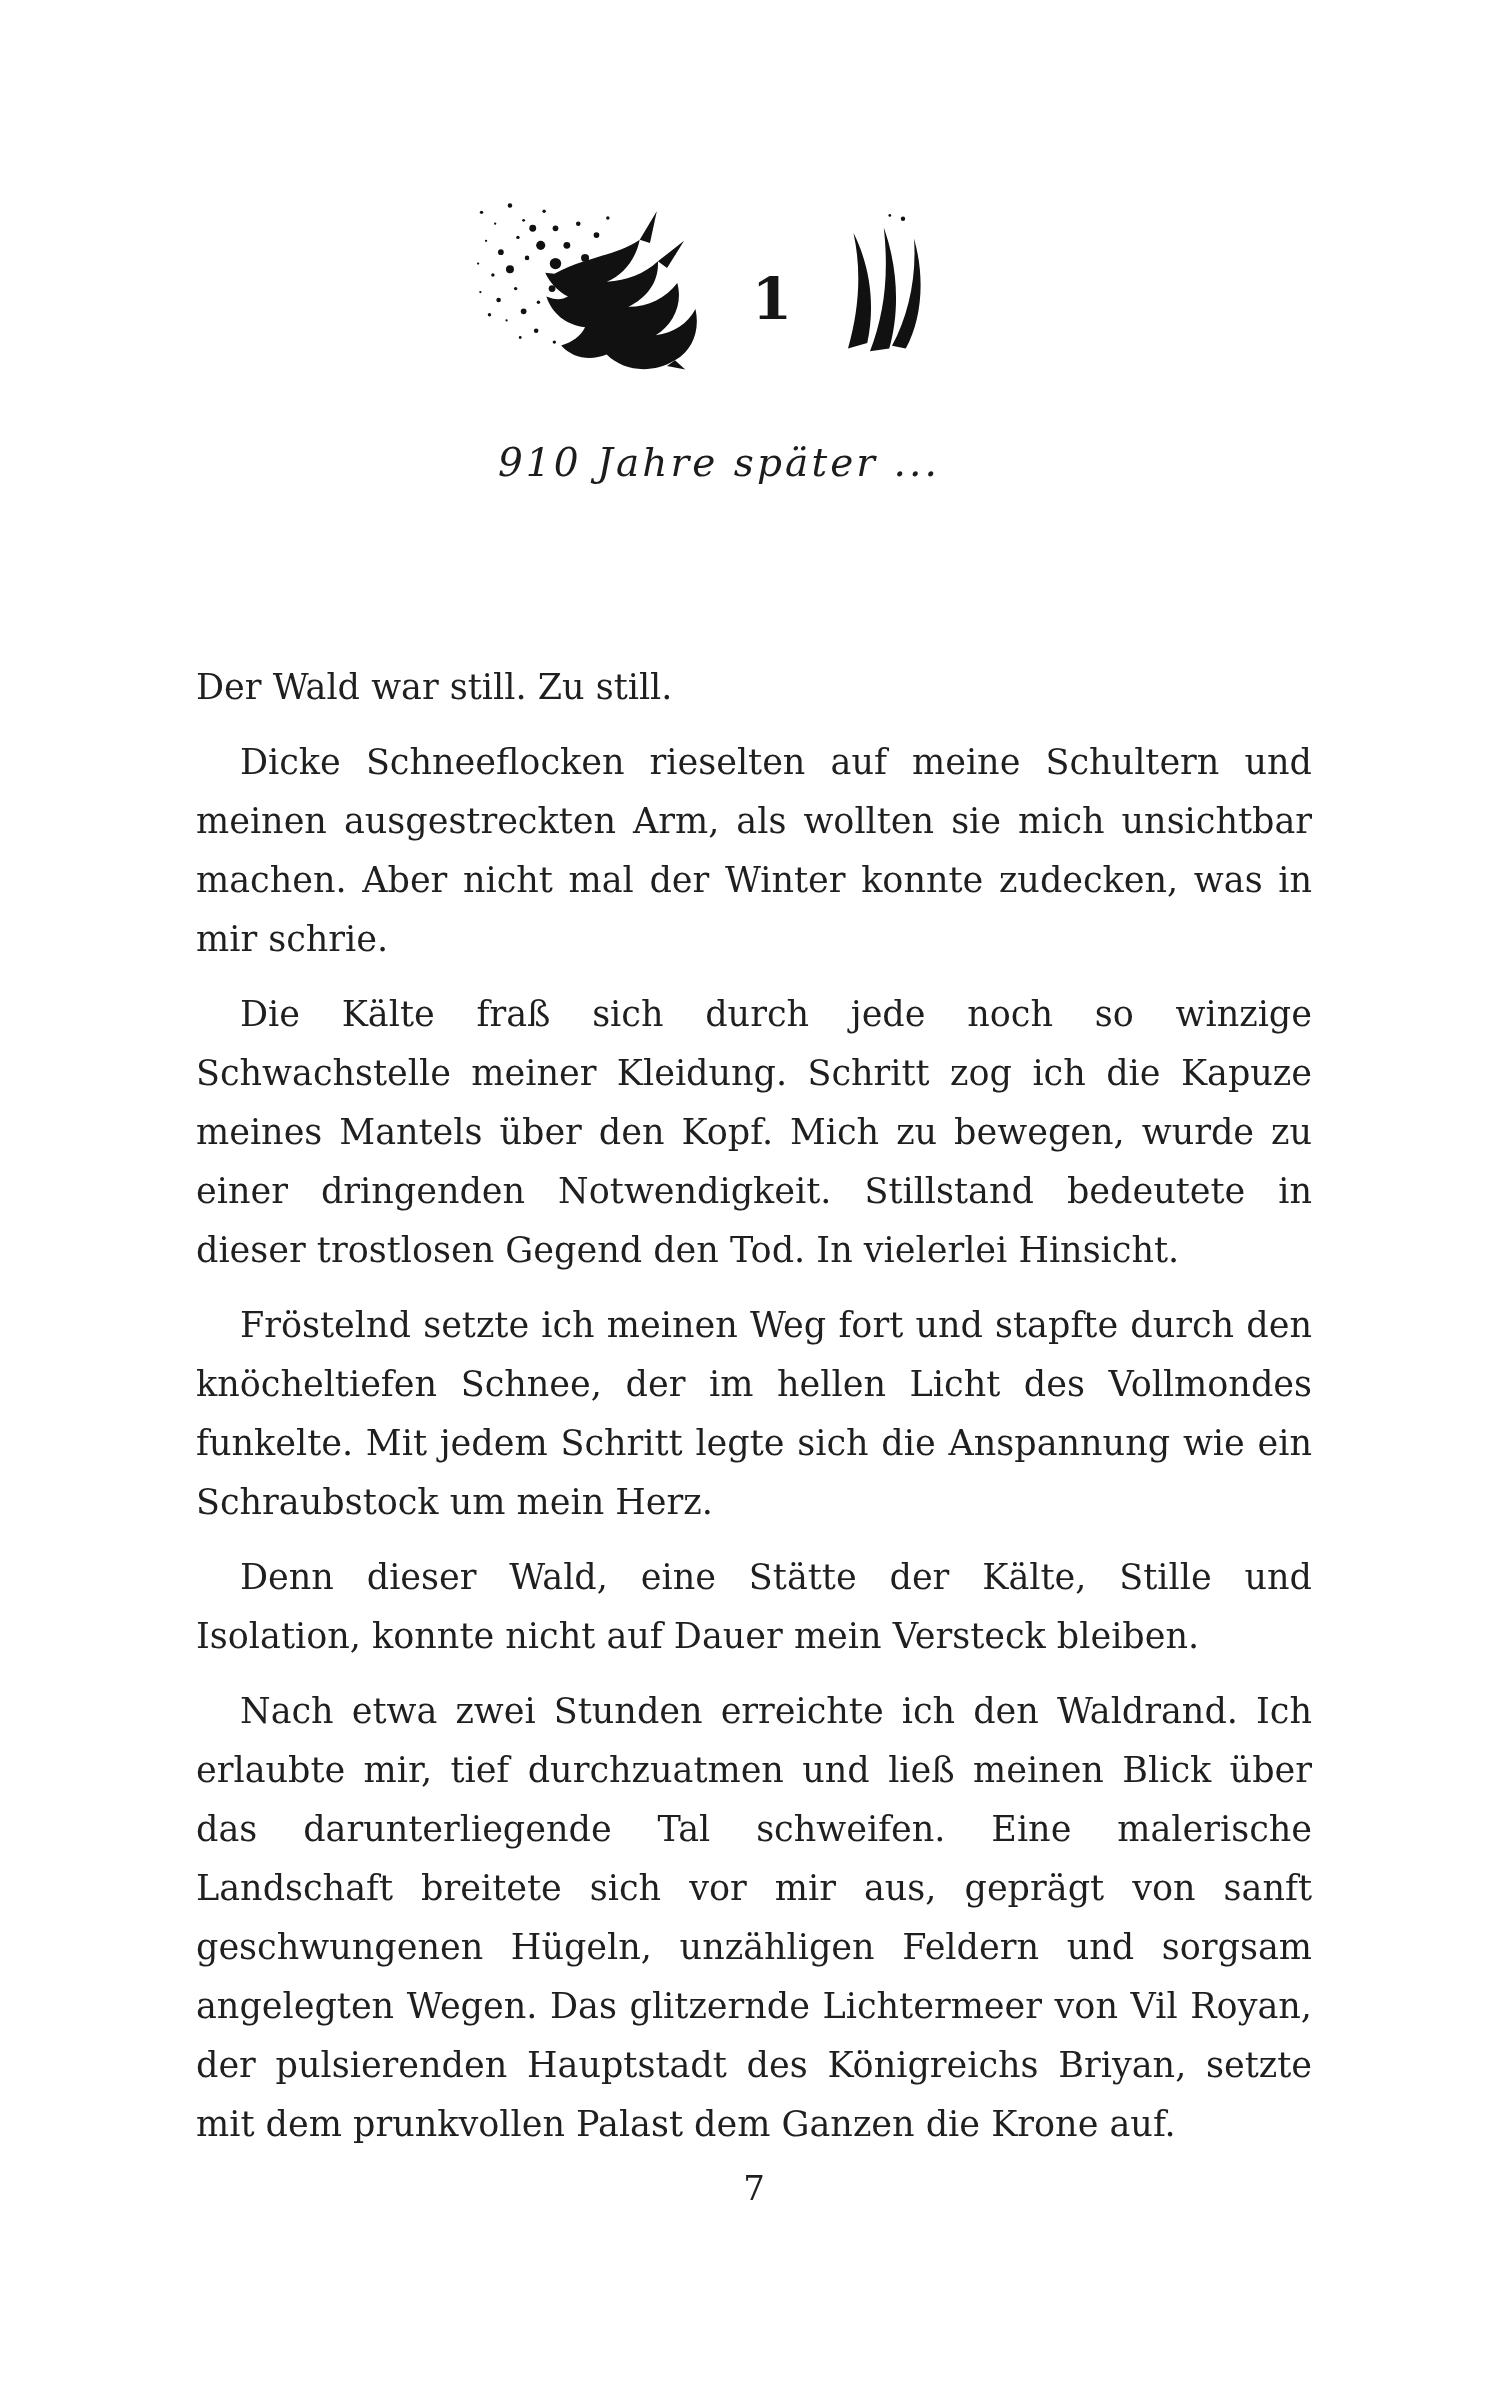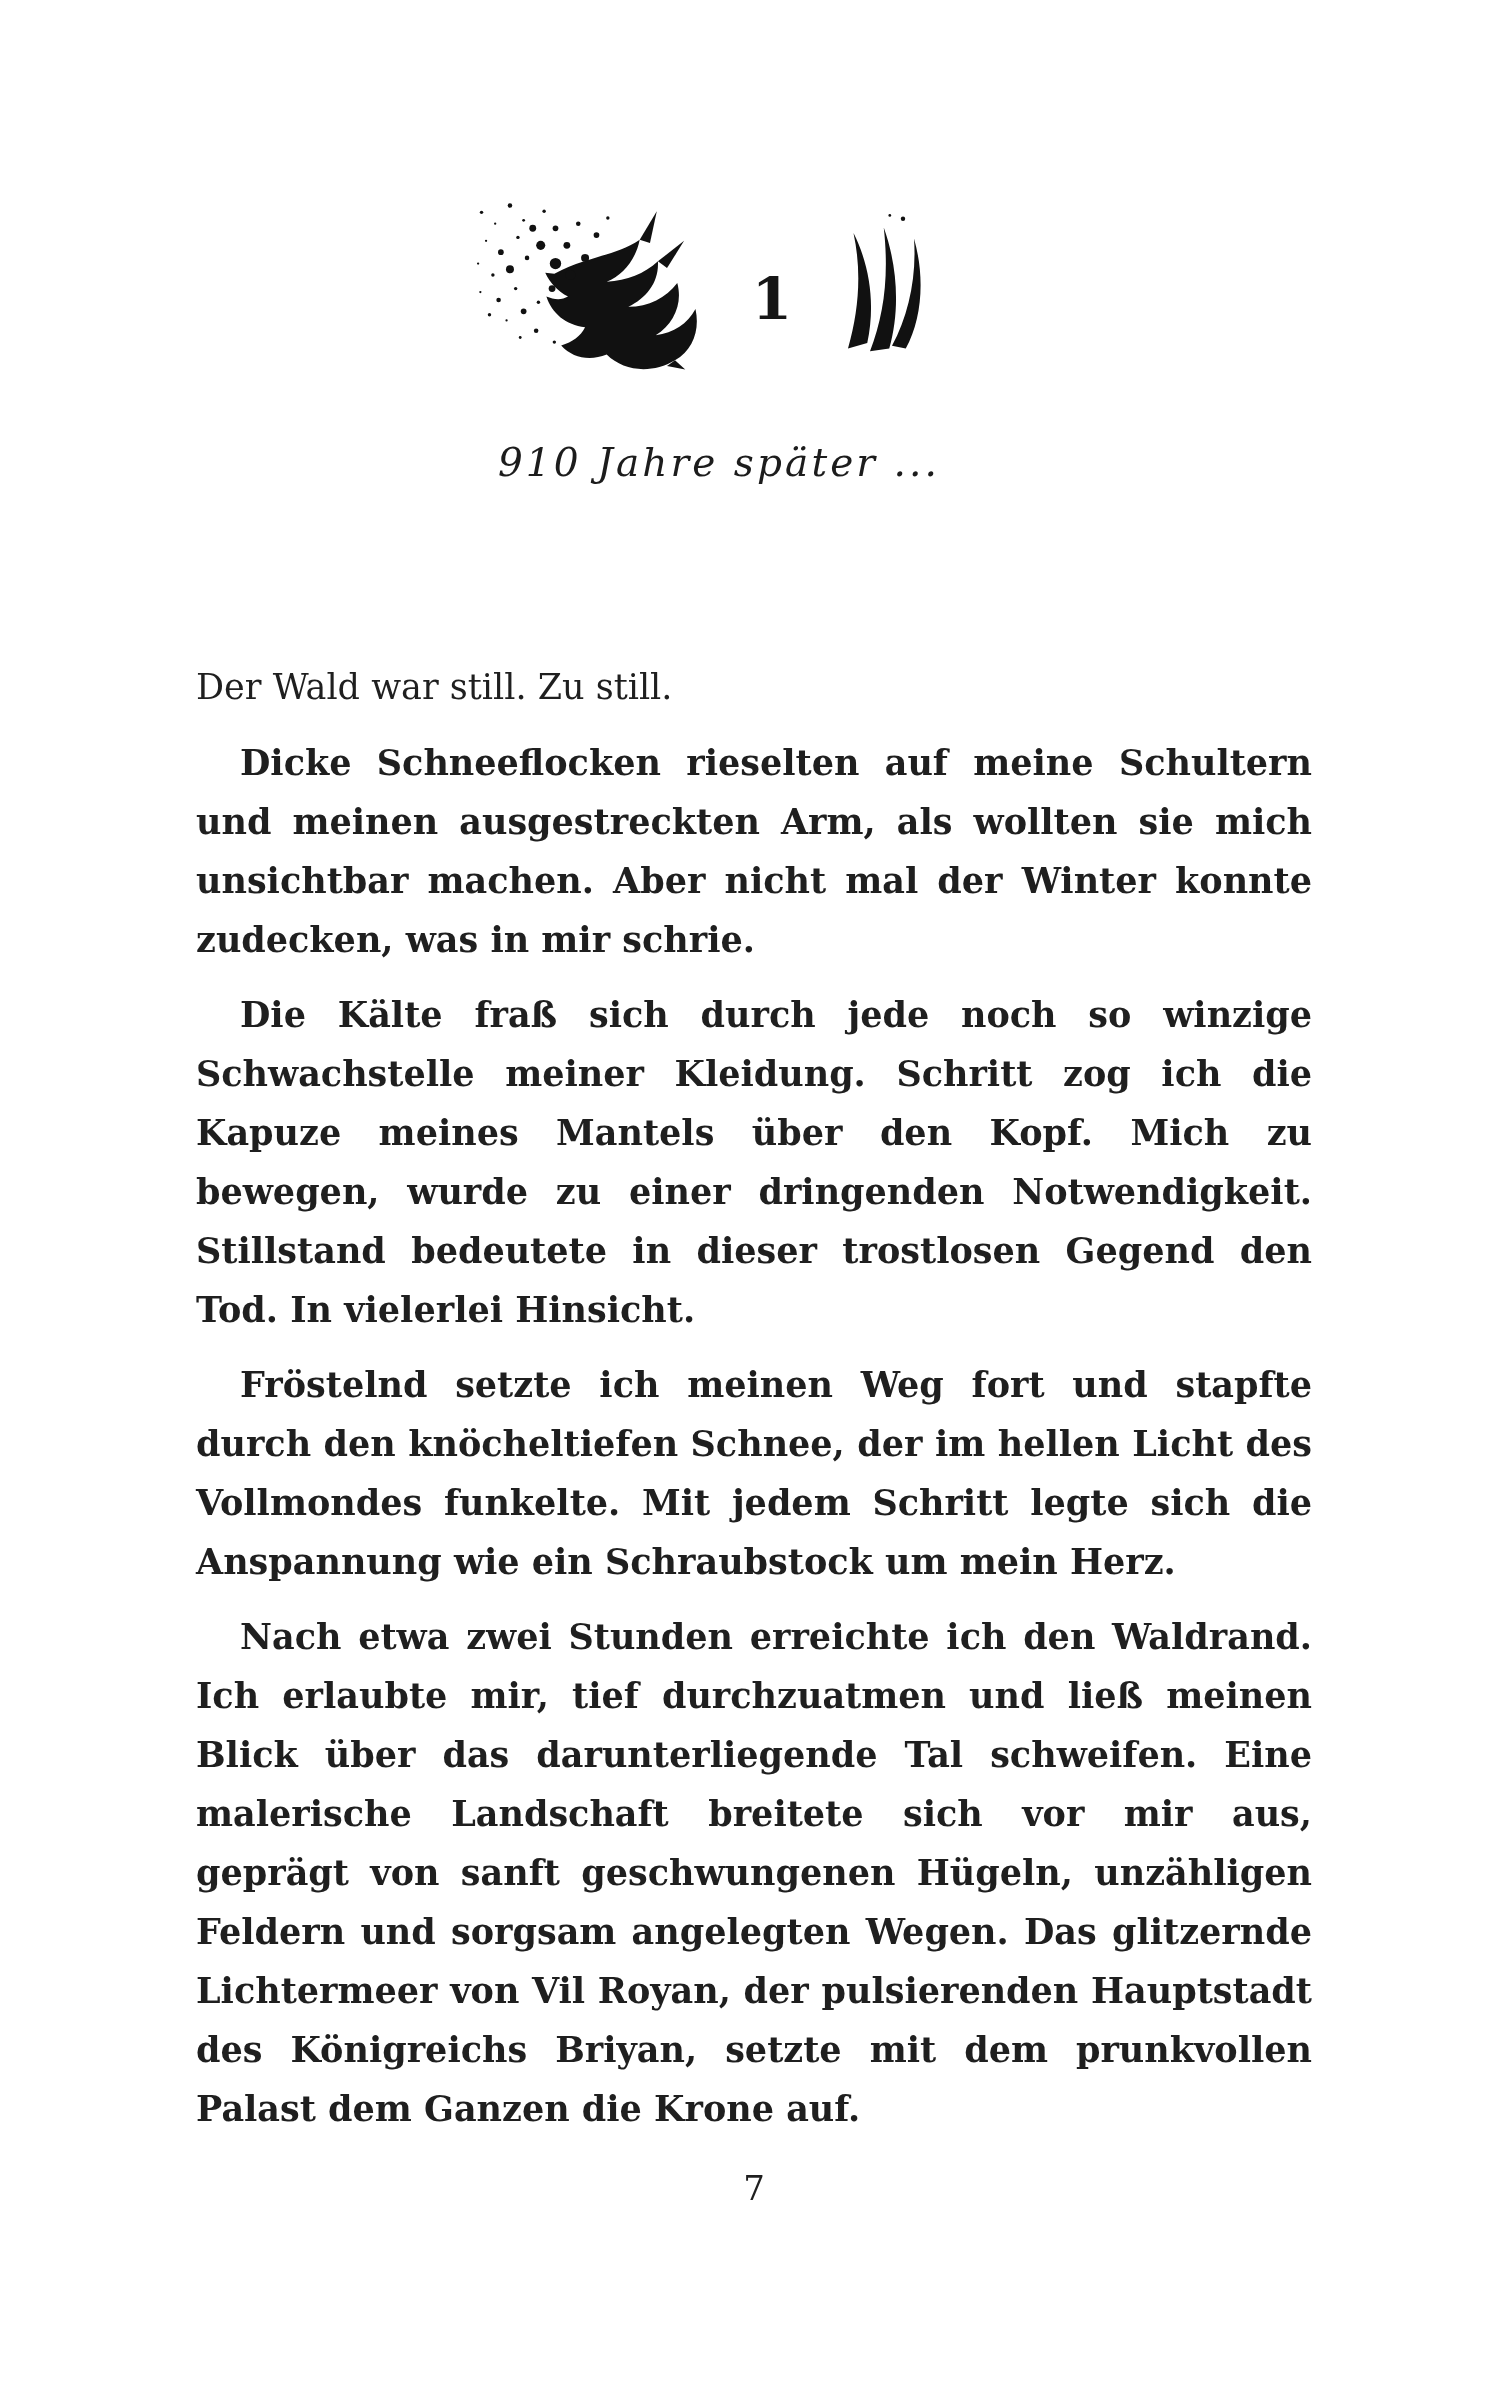--- a/index.html
+++ b/index.html
@@ -63,21 +63,20 @@
     line-height: 59px;
     text-align: justify;
     color: #1f1f1f;
   }
   .body-text .para {
     margin: 16px;
     padding: 0;
   }
   .body-text .para.indent {
     text-indent: 44px;
-    font-weight: bold;
   }
 
   
   .page-number {
     position: absolute;
     top: 2168px;
     left: 0;
     right: 0;
     text-align: center;
     font-size: 34px;
@@ -155,19 +154,20 @@
     </span>
   </div>
 
   <div class="chapter-subtitle">910 Jahre später ...</div>
 
   <div class="body-text">
       <p class="para">Der Wald war still. Zu still.</p>
       <p class="para indent">Dicke Schneeflocken rieselten auf meine Schultern und meinen ausgestreckten Arm, als wollten sie mich unsichtbar machen. Aber nicht mal der Winter konnte zudecken, was in mir schrie.</p>
       <p class="para indent">Die Kälte fraß sich durch jede noch so winzige Schwachstelle meiner Kleidung. Schritt zog ich die Kapuze meines Mantels über den Kopf. Mich zu bewegen, wurde zu einer dringenden Notwendigkeit. Stillstand bedeutete in dieser trostlosen Gegend den Tod. In vielerlei Hinsicht.</p>
       <p class="para indent">Fröstelnd setzte ich meinen Weg fort und stapfte durch den knöcheltiefen Schnee, der im hellen Licht des Vollmondes funkelte. Mit jedem Schritt legte sich die Anspannung wie ein Schraubstock um mein Herz.</p>
+      <p class="para indent">Denn dieser Wald, eine Stätte der Kälte, Stille und Isolation, konnte nicht auf Dauer mein Versteck bleiben.</p>
       <p class="para indent">Nach etwa zwei Stunden erreichte ich den Waldrand. Ich erlaubte mir, tief durchzuatmen und ließ meinen Blick über das darunterliegende Tal schweifen. Eine malerische Landschaft breitete sich vor mir aus, geprägt von sanft geschwungenen Hügeln, unzähligen Feldern und sorgsam angelegten Wegen. Das glitzernde Lichtermeer von Vil Royan, der pulsierenden Hauptstadt des Königreichs Briyan, setzte mit dem prunkvollen Palast dem Ganzen die Krone auf.</p>
     </div>
 
   <div class="page-number">7</div>
 
 </div>
 
 
 </body></html>

